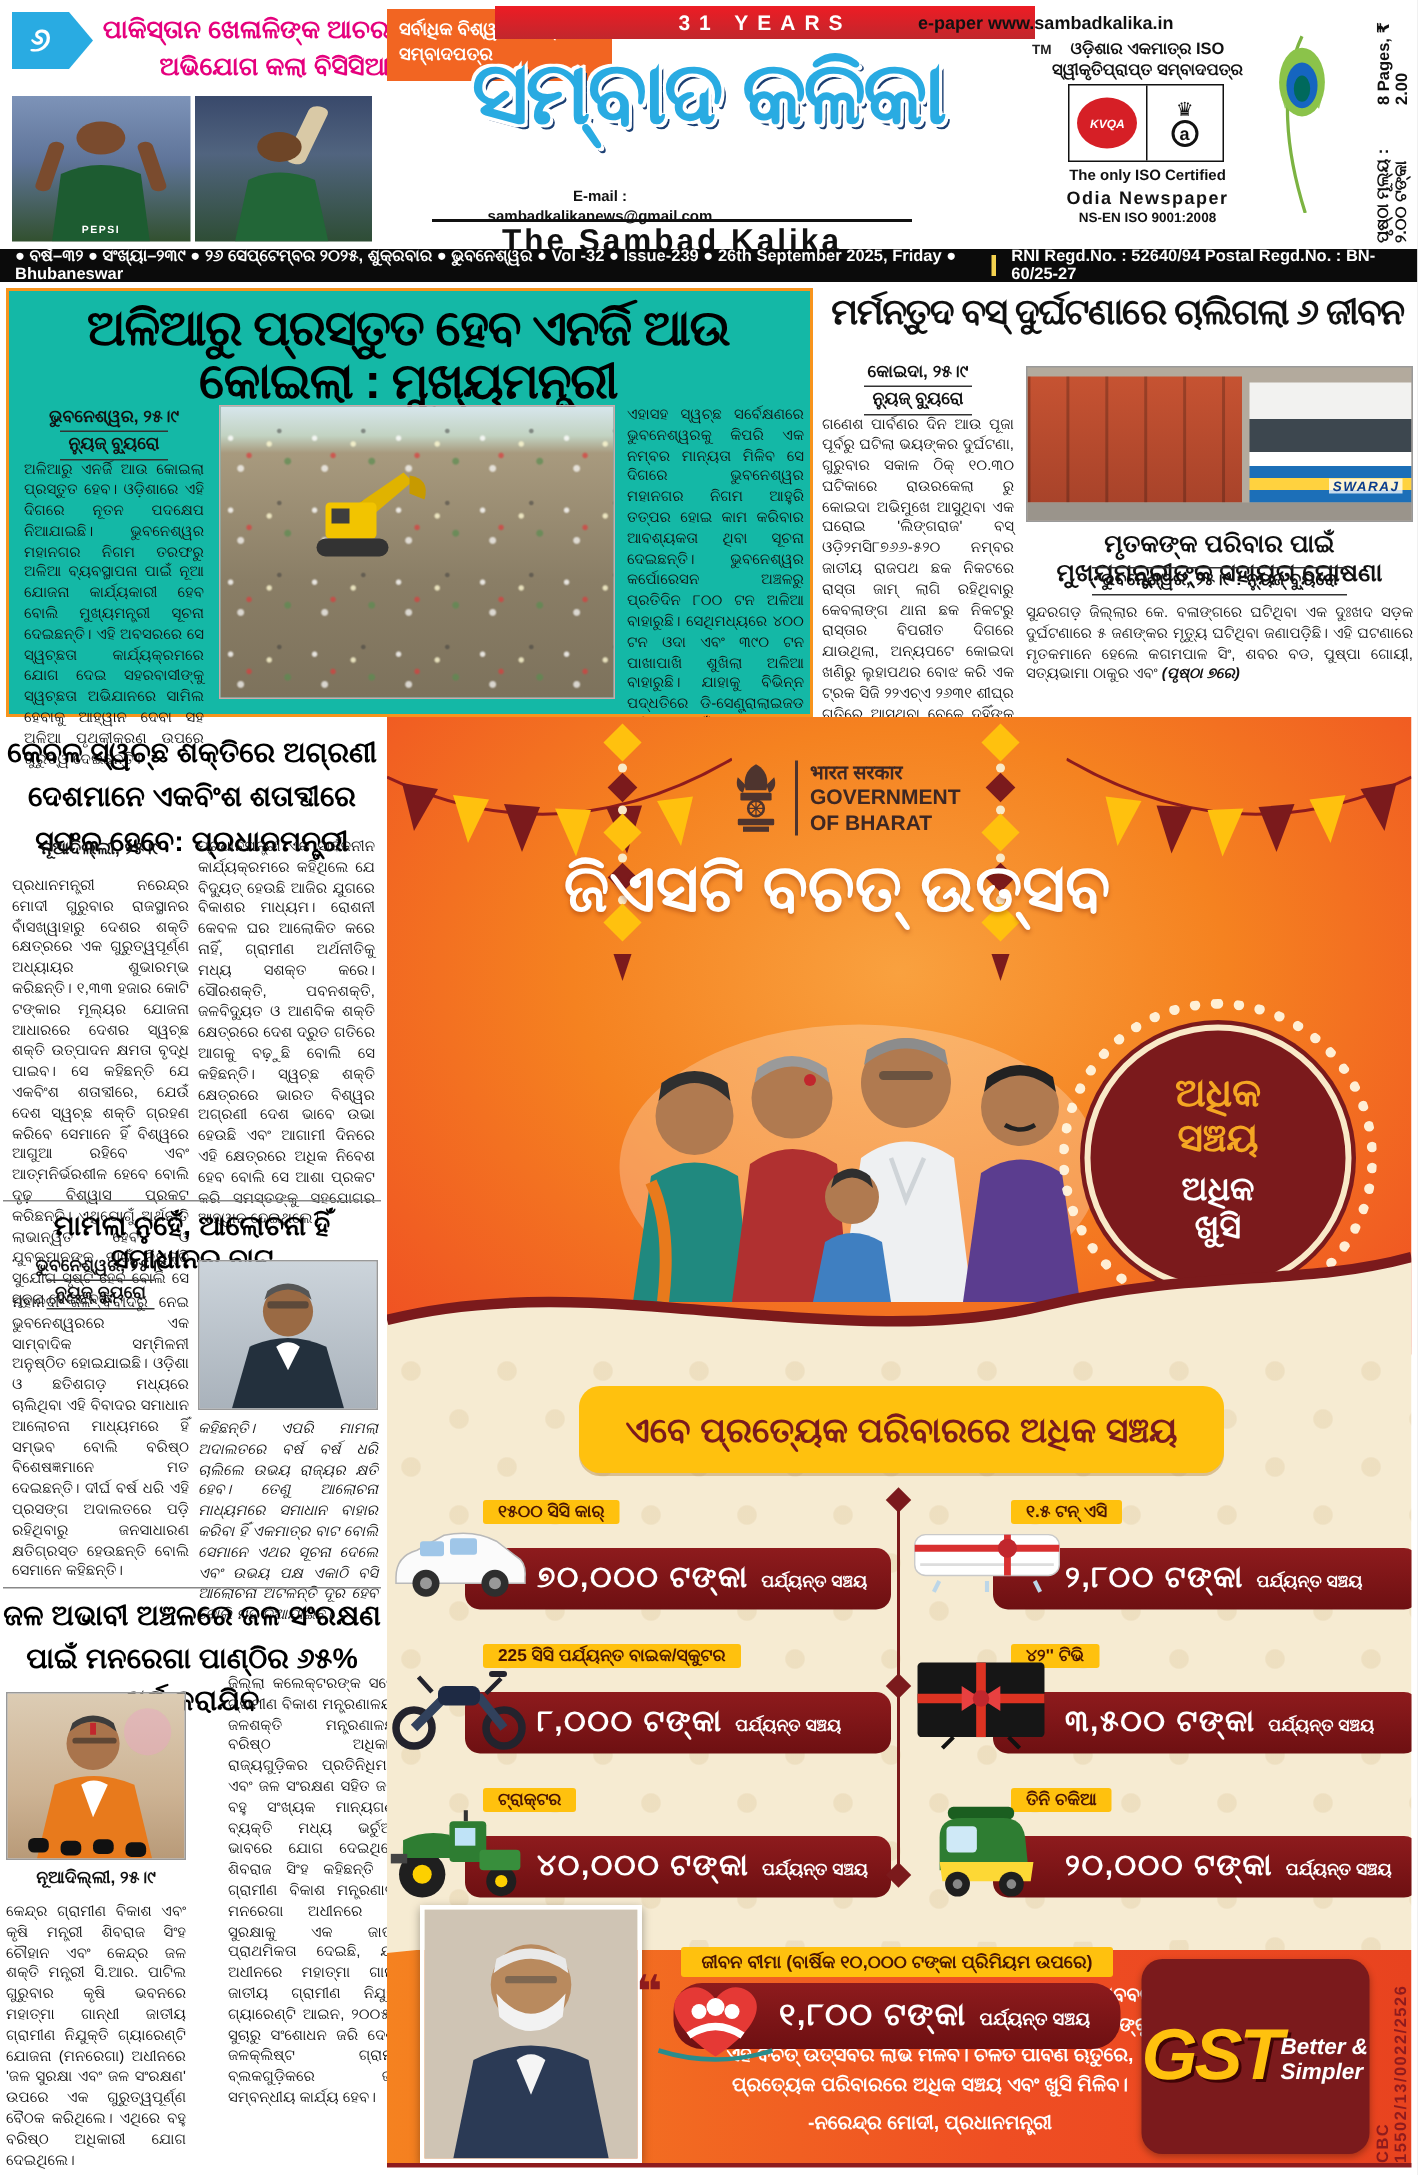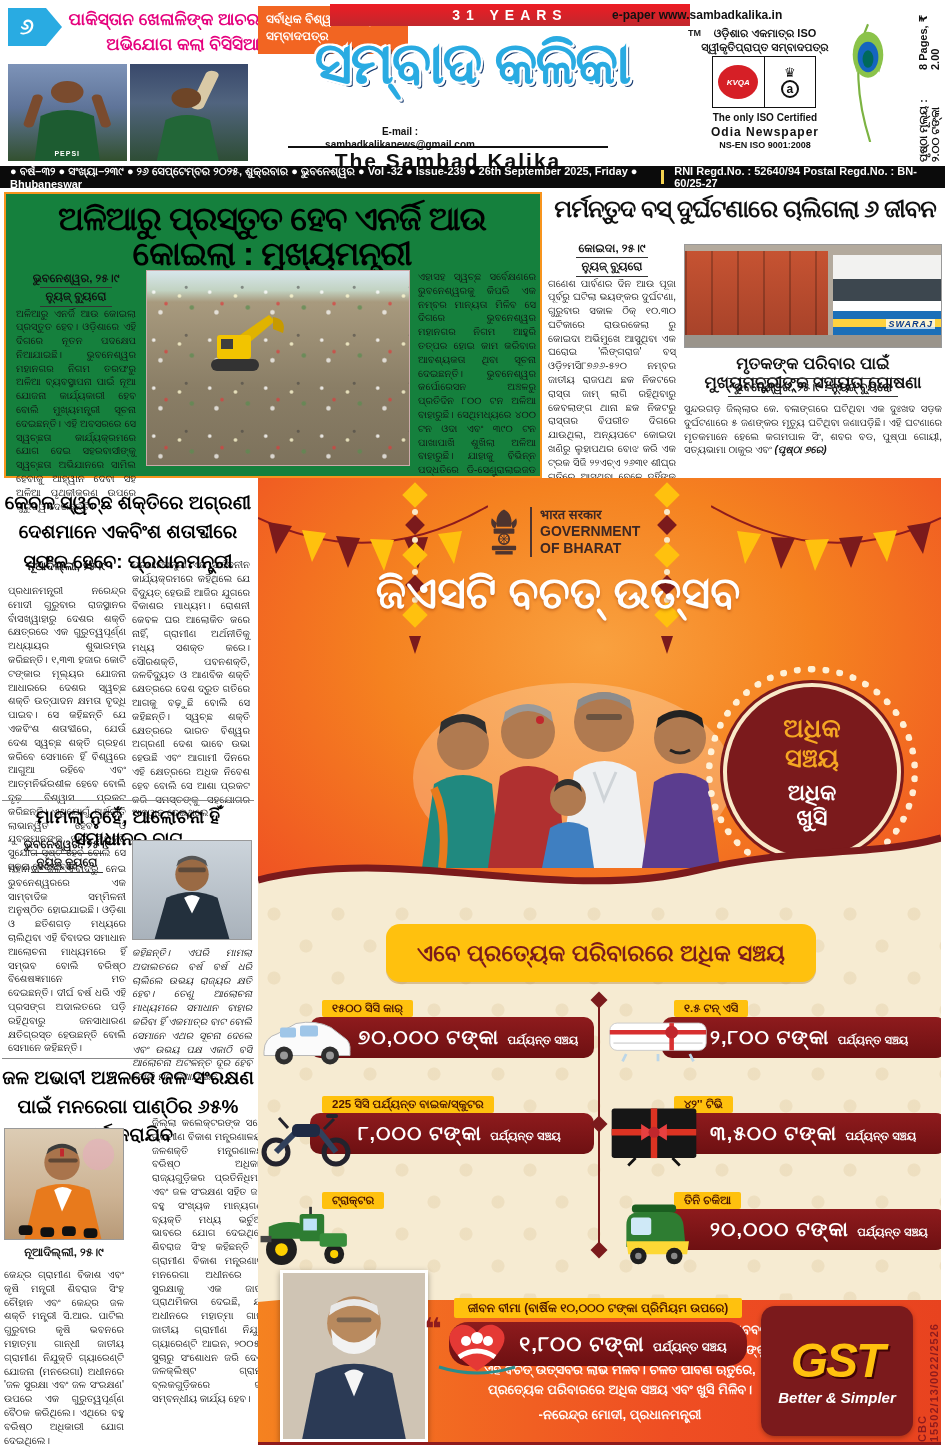--- a/index.html
+++ b/index.html
@@ -47,21 +47,21 @@
   .iso-cert{position:absolute;left:700px;top:112px;width:130px;text-align:center;font-weight:bold;line-height:1.25;}
   .iso-cert .l1{font-size:10px;}.iso-cert .l2{font-size:12px;letter-spacing:1px;}.iso-cert .l3{font-size:9px;}
   .feather{position:absolute;left:845px;top:22px;}
   .price-vert{position:absolute;right:4px;top:12px;height:150px;writing-mode:vertical-rl;transform:rotate(180deg);
         font-size:11px;font-weight:bold;display:flex;gap:4px;align-items:center;}
   .datebar{position:absolute;left:0;top:166px;width:945px;height:22px;background:#0b0b0b;color:#fff;
         display:flex;align-items:center;font-size:11px;font-weight:bold;padding:0 10px;gap:10px;}
   .datebar .sep{display:inline-block;width:4px;height:14px;background:#f5d34f;}
 
   
-  .main-art{position:absolute;left:4px;top:192px;width:538px;height:286px;border:2.5px solid #F7941D;background:#15803d;}
+  .main-art{position:absolute;left:4px;top:192px;width:538px;height:286px;border:2.5px solid #F7941D;background:#14b8a6;}
   .main-headline{position:absolute;left:4px;top:8px;width:524px;text-align:center;font-size:33px;font-weight:900;
         letter-spacing:-1px;color:#000;line-height:1.05;}
   .dateline{font-size:11.5px;font-weight:bold;text-align:center;line-height:1.5;}
   .dateline .bureau{border-top:1px solid #333;border-bottom:1px solid #333;display:inline-block;padding:0 6px;}
   .body-text{font-size:10px;line-height:1.38;text-align:justify;color:#111;}
   .pref{font-style:italic;font-weight:bold;}
   .main-col1{position:absolute;left:10px;top:76px;width:120px;}
   .main-photo{position:absolute;left:140px;top:76px;width:264px;height:196px;border:1px solid #caa;overflow:hidden;
         background:linear-gradient(180deg,#d7e6ec 0%,#c2d3c2 10%,#a89a7e 16%,#8a7e66 60%,#7d725c 100%);}
   .speckle{position:absolute;inset:0;background-image:
@@ -133,21 +133,21 @@
         text-align:center;line-height:1.15;}
   .mandala .t1{color:#F5A623;font-size:26px;font-weight:900;}
   .mandala .t2{color:#fff;font-size:22px;font-weight:900;margin-top:6px;}
   .ad-banner{position:absolute;left:128px;top:446px;width:430px;height:58px;background:#FFC10E;border-radius:14px;
         display:flex;align-items:center;justify-content:center;color:#7B1A1C;font-size:23px;font-weight:900;
         box-shadow:0 2px 0 rgba(150,90,0,.3);}
   .ad-grid{position:absolute;left:6px;top:520px;width:671px;}
   .ad-item{position:absolute;width:330px;height:80px;}
   .ad-tag{position:relative;z-index:3;display:inline-block;margin-left:58px;background:#FFC10E;color:#4a1404;
         font-size:11.5px;font-weight:bold;padding:2px 10px;border-radius:2px;}
-  .ad-pill{position:relative;margin-top:0;margin-left:46px;width:calc(100% - 46px);background:linear-gradient(180deg,#8E1B1D,#6E1012);
+  .ad-pill{position:relative;margin-top:16px;margin-left:46px;width:calc(100% - 46px);background:linear-gradient(180deg,#8E1B1D,#6E1012);
         border-radius:10px;color:#fff;padding:9px 8px 9px 48px;white-space:nowrap;}
   .ad-pill .amt{font-size:20px;font-weight:900;letter-spacing:1px;}
   .ad-pill .sfx{font-size:11.5px;font-weight:bold;margin-left:4px;}
   .ad-icon{position:absolute;left:-8px;top:10px;width:100px;height:70px;z-index:4;}
   .divider{position:absolute;left:340px;top:520px;width:2px;height:252px;background:#7B1A1C;}
   .divider i{position:absolute;left:-5px;width:12px;height:12px;background:#7B1A1C;transform:rotate(45deg);}
   .ins-block{position:absolute;left:120px;top:778px;width:440px;text-align:center;z-index:6;margin-top:42px;}
   .ins-tag{display:inline-block;background:#FFC10E;color:#4a1404;font-size:12px;font-weight:bold;padding:3px 14px;border-radius:2px;}
   .ins-pill{position:relative;display:inline-block;margin-top:4px;background:linear-gradient(180deg,#8E1B1D,#6E1012);
         border-radius:19px;color:#fff;padding:10px 20px 10px 70px;white-space:nowrap;}
@@ -158,21 +158,21 @@
         background:linear-gradient(90deg,#F58220 0%,#EF4E23 60%,#E8431F 100%);}
   .band-wave{position:absolute;left:0;top:-18px;width:683px;height:20px;}
   .modi{position:absolute;left:22px;top:-30px;width:148px;height:172px;border:3px solid #fff;overflow:hidden;
         background:linear-gradient(180deg,#d8cfc4,#bfb2a2);box-shadow:0 2px 6px rgba(0,0,0,.35);}
   .quote{position:absolute;left:190px;top:20px;width:344px;color:#fff;font-size:13px;font-weight:bold;
         text-align:center;line-height:1.55;}
   .qmark{position:absolute;font-size:30px;color:#8E1B1D;font-weight:900;line-height:1;}
   .qopen{left:-24px;top:-6px;}  .qclose{right:-14px;bottom:22px;}
   .quote-attr{margin-top:4px;font-size:13px;font-weight:bold;}
   .gst-box{position:absolute;right:28px;top:6px;width:152px;height:130px;background:#7B1A1C;border-radius:14px;
-        display:flex;flex-direction:column;align-items:center;justify-content:center;box-shadow:0 2px 5px rgba(0,0,0,.3);}
+        display:flex;flex-direction:row;align-items:center;justify-content:center;box-shadow:0 2px 5px rgba(0,0,0,.3);}
   .gst-word{color:#FFC10E;font-size:48px;font-weight:900;font-style:italic;letter-spacing:-2px;line-height:1;
         text-shadow:2px 2px 0 #3f0406;}
   .gst-tag{color:#fff;font-size:15px;font-weight:bold;font-style:italic;margin-top:4px;}
   .cbc{position:absolute;right:1px;top:840px;writing-mode:vertical-rl;transform:rotate(180deg);
         color:#8E1B1D;font-size:11px;font-weight:bold;letter-spacing:1px;z-index:7;}
 </style>
 </head>
 <body>
 
 <div class="page">
@@ -565,20 +565,24 @@
               <circle cx="86" cy="57" r="4.5" fill="#fdd000"></circle>
             <path d="M14 40 L14 27 Q30 19 48 23 L52 40 Z" fill="#2e7d32"></path>
             <rect x="48" y="13" width="27" height="30" rx="3" fill="#2e7d32"></rect>
             <rect x="52" y="18" width="15" height="13" fill="#bfe3f7"></rect>
             <rect x="70" y="34" width="30" height="15" rx="3" fill="#388e3c"></rect>
             <rect x="5" y="37" width="12" height="7" fill="#444"></rect>
             <path d="M60 13 L60 5" stroke="#333" stroke-width="3"></path>
           </svg>
         </div>
         <div class="ad-tag">ଟ୍ରାକ୍ଟର</div>
+        <div class="ad-pill">
+          <span class="amt">୪୦,୦୦୦ ଟଙ୍କା</span>
+          <span class="sfx">ପର୍ଯ୍ୟନ୍ତ ସଞ୍ଚୟ</span>
+        </div>
       </div>
       <div class="ad-item" style="left:352px;top:192px;">
         <div class="ad-icon">
           <svg width="92" height="68" viewBox="0 0 100 72">
             <rect x="26" y="4" width="48" height="9" rx="4" fill="#1b5e20"></rect>
             <path d="M20 50 V26 Q20 12 36 12 H66 Q80 12 82 26 L84 46 Z" fill="#2e7d32"></path>
             <rect x="25" y="18" width="22" height="19" rx="3" fill="#cfe9f7"></rect>
             <path d="M20 44 H88 L86 58 H22 Z" fill="#fdd835"></path>
             <circle cx="33" cy="60" r="9" fill="#1f1f1f"></circle>
               <circle cx="33" cy="60" r="3.5" fill="#888"></circle>

